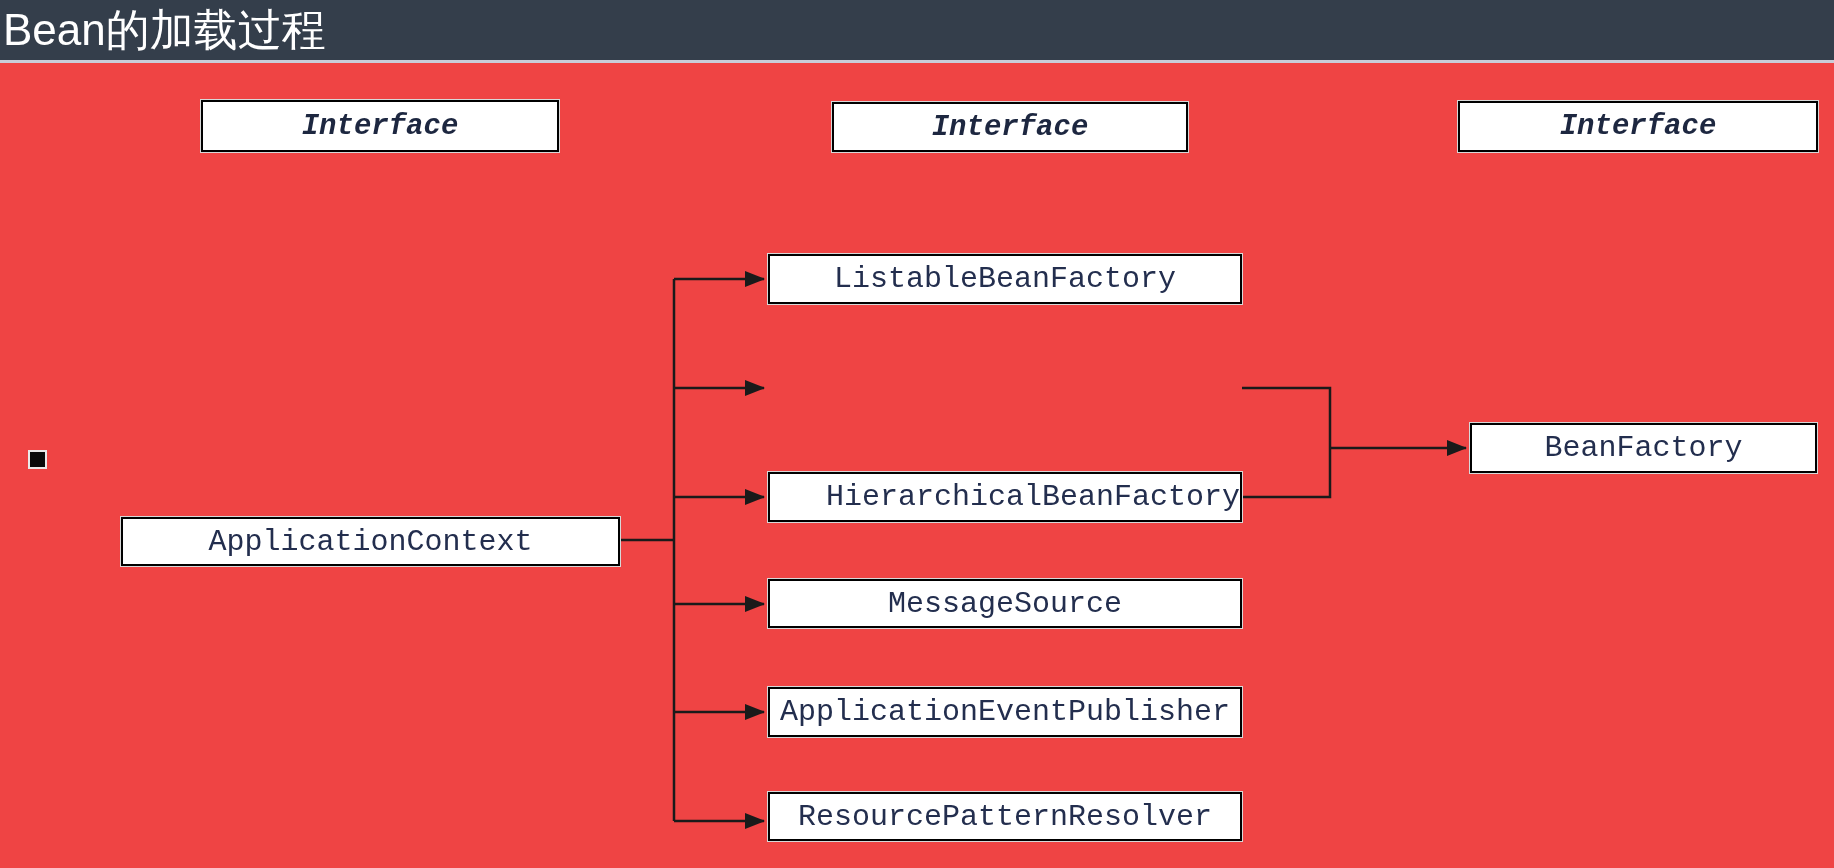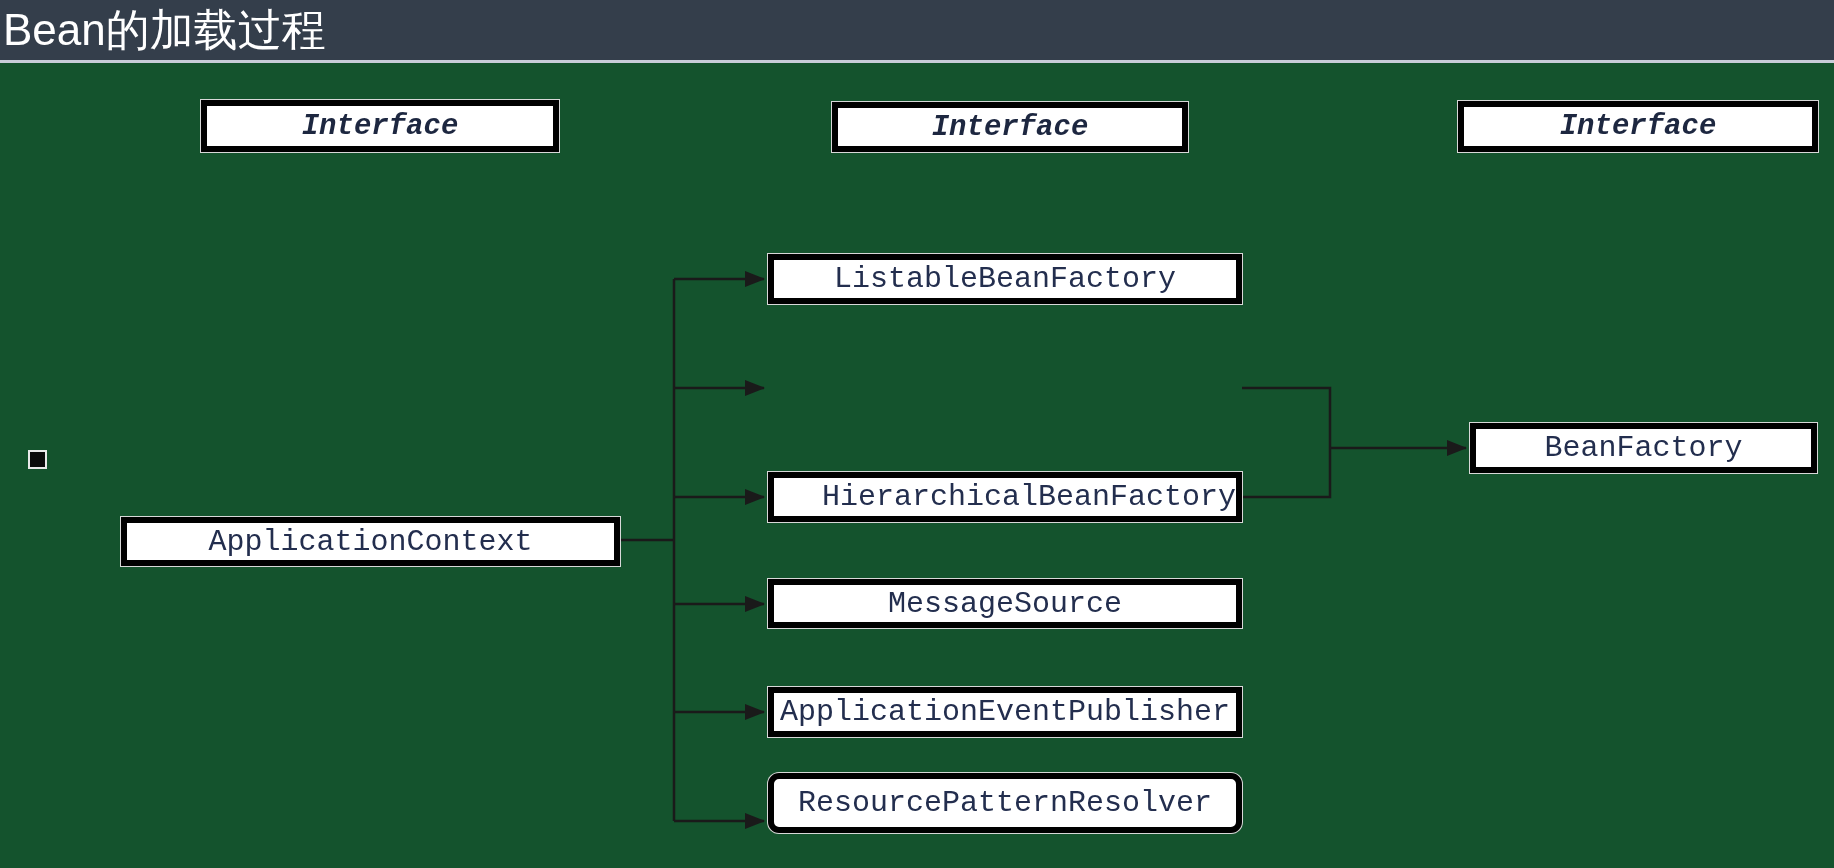--- a/index.html
+++ b/index.html
@@ -8,21 +8,21 @@
     width: 1834px;
     height: 868px;
     overflow: hidden;
     background: #ffffff;
     font-family: "Liberation Sans", sans-serif;
   }
   .slide {
     position: relative;
     width: 1834px;
     height: 868px;
-    background: #14532d;
+    background: #ef4444;
   }
   .header {
     position: absolute;
     left: 0; top: 0;
     width: 100%;
     height: 60px;
     background: #343e4b;
     border-bottom: 3px solid #c9cdd9;
     display: flex;
     align-items: center;
@@ -38,21 +38,21 @@
   .diagram-layer {
     position: absolute;
     left: 0; top: 0;
     width: 1834px;
     height: 868px;
   }
   .node {
     position: absolute;
     box-sizing: border-box;
     background: #ffffff;
-    border: 6px solid #000000;
+    border: 2px solid #000000;
     display: flex;
     align-items: center;
     justify-content: center;
     box-shadow: 0 0 0 1px #d8d8d8;
   }
   .node-label {
     font-family: "Liberation Mono", "DejaVu Sans Mono", monospace;
     font-size: 30px;
     color: #232e4e;
     white-space: nowrap;
@@ -126,21 +126,21 @@
       </div>
       <div class="node" style="left: 768px; top: 472px; width: 474px; height: 50px; justify-content: flex-end;">
         <span class="node-label">HierarchicalBeanFactory</span>
       </div>
       <div class="node" style="left: 768px; top: 579px; width: 474px; height: 49px; align-items: center;">
         <span class="node-label">MessageSource</span>
       </div>
       <div class="node" style="left: 768px; top: 687px; width: 474px; height: 50px;">
         <span class="node-label">ApplicationEventPublisher</span>
       </div>
-      <div class="node" style="left: 768px; top: 773px; width: 474px; height: 60px; border-radius: 11px;">
+      <div class="node" style="left: 768px; top: 792px; width: 474px; height: 49px;">
         <span class="node-label">ResourcePatternResolver</span>
       </div>
       <div class="node" style="left: 1470px; top: 423px; width: 347px; height: 50px;">
         <span class="node-label">BeanFactory</span>
       </div>
     </div>
 
 </div>
 
 </body></html>

